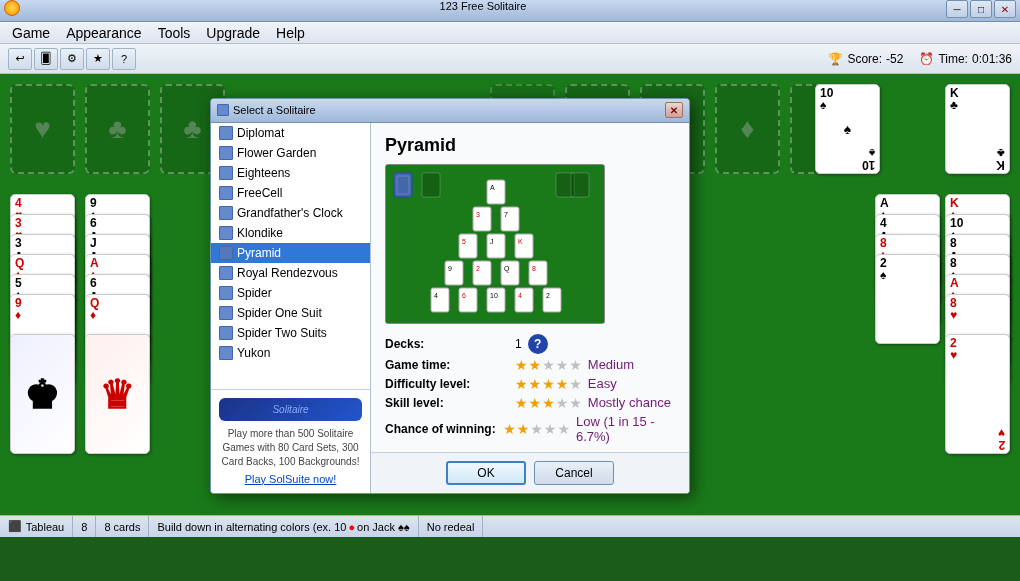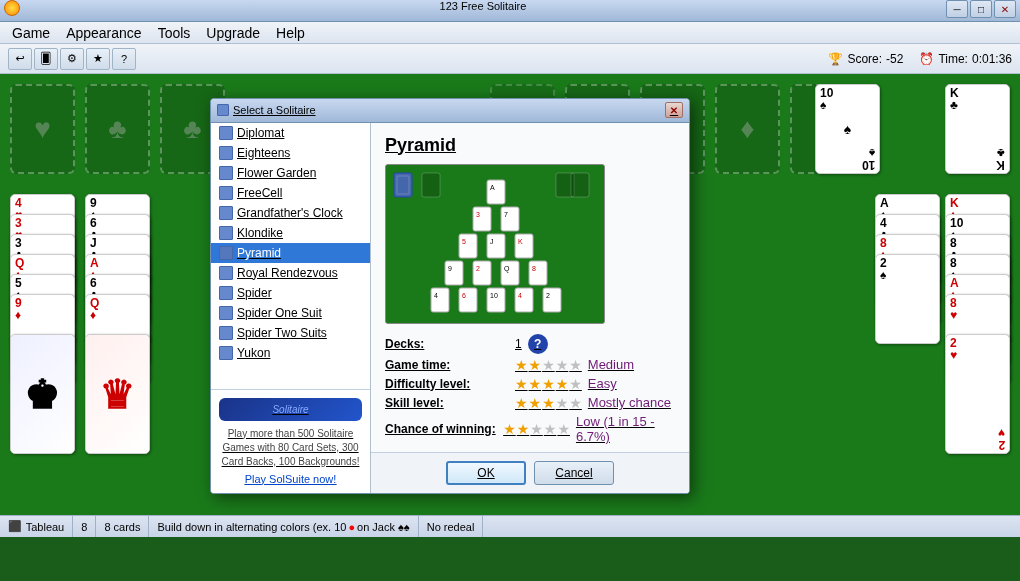--- a/index.html
+++ b/index.html
@@ -428,45 +428,45 @@
     <span class="top-left black">4<br>♣</span>
   </div>
   <div class="card" style="top:160px; right:80px;">
     <span class="top-left red">8<br>♦</span>
   </div>
   <div class="card" style="top:180px; right:80px;">
     <span class="top-left black">2<br>♠</span>
   </div>
 
   <div class="dialog-overlay">
-    <div class="dialog" style="position:relative; top:-10px; left:-60px;text-decoration:underline;">
+    <div class="dialog" style="position:relative; top:-10px; left:-60px;">
 
       <div class="dialog-title-bar">
         <div class="dialog-title-bar-left">
           <div style="width:12px;height:12px;background:#6688cc;border:1px solid #4466aa;border-radius:1px;"></div>
           <span class="dialog-title">Select a Solitaire</span>
         </div>
         <div class="dialog-close-btn">✕</div>
       </div>
 
       <div class="dialog-body">
 
         <div style="width:160px; background:white; border-right:1px solid #b0c0d0; display:flex; flex-direction:column;">
           <div style="overflow-y:auto; flex:1;">
             <div class="game-list-item">
               <div class="game-icon"></div>
               <span>Diplomat</span>
             </div>
             <div class="game-list-item">
               <div class="game-icon"></div>
+              <span>Flower Garden</span>
+            </div>
+            <div class="game-list-item">
+              <div class="game-icon"></div>
               <span>Eighteens</span>
-            </div>
-            <div class="game-list-item">
-              <div class="game-icon"></div>
-              <span>Flower Garden</span>
             </div>
             <div class="game-list-item">
               <div class="game-icon"></div>
               <span>FreeCell</span>
             </div>
             <div class="game-list-item">
               <div class="game-icon"></div>
               <span>Grandfather's Clock</span>
             </div>
             <div class="game-list-item">

